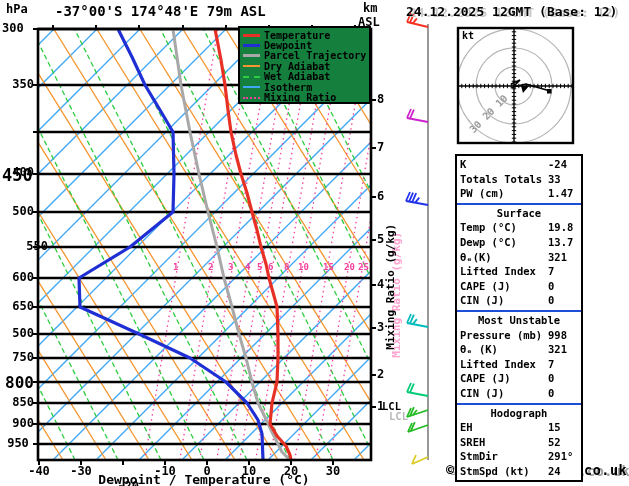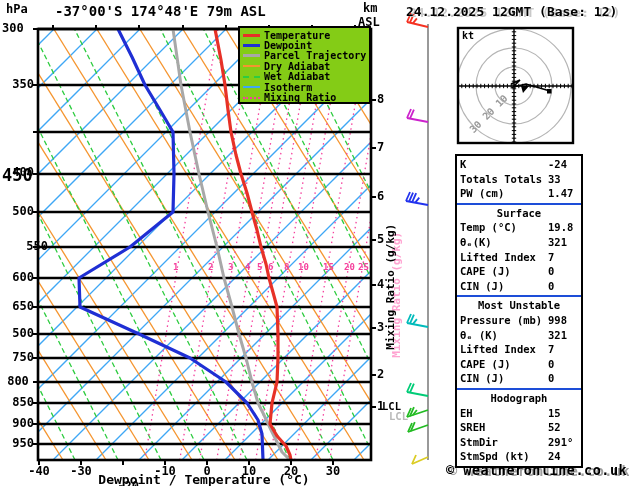--- a/index.html
+++ b/index.html
@@ -1,21 +1,21 @@
 <!DOCTYPE html>
 <html><head>
 <meta charset="utf-8">
 <style>
   html,body{margin:0;padding:0;background:#fff}
   #canvas{position:relative;width:629px;height:486px;background:#fff;overflow:hidden;
           font-family:"DejaVu Sans Mono","Liberation Mono",monospace;padding-left:17px;}
   #chart{position:absolute;left:0;top:0;z-index:1}
   .lbl{position:absolute;font-weight:bold;color:#000;white-space:pre;line-height:1.05;z-index:2}
   .vert{transform:rotate(-90deg)}
-  #legend{position:absolute;left:238px;top:26px;width:133px;height:78px;background:#84cc16;
+  #legend{position:absolute;left:238px;top:26px;width:133px;height:78px;background:#15803d;
           border:2px solid #000;box-sizing:border-box;padding:2px 0 0 3px;z-index:3}
   .lrow{display:flex;align-items:center;height:10.4px}
   .lsw{width:17px;height:0;margin-right:4px;flex:none}
   .ltx{font-size:10px;font-weight:bold;white-space:nowrap}
   #datatable{position:absolute;left:455px;top:154px;width:128px;background:#fff;
              border:2px solid #000;box-sizing:border-box;z-index:3;font-weight:bold}
   .tsec{padding:1px 3px 2px 3px}
   .tsec + .tsec{border-top:2px solid #1d4ed8}
   .trow{position:relative;font-size:10.5px;height:14.6px;line-height:14.6px;white-space:nowrap}
   .tv{position:absolute;left:88px;top:0}
@@ -330,20 +330,21 @@
 
   <div id="datatable">
       <div class="tsec">
         <div class="trow"><span>K</span><span class="tv">-24</span></div>
         <div class="trow"><span>Totals Totals</span><span class="tv">33</span></div>
         <div class="trow"><span>PW (cm)</span><span class="tv">1.47</span></div>
       </div>
       <div class="tsec">
         <div class="thead">Surface</div>
         <div class="trow"><span>Temp (°C)</span><span class="tv">19.8</span></div>
+        <div class="trow"><span>Dewp (°C)</span><span class="tv">13.7</span></div>
         <div class="trow"><span>θₑ(K)</span><span class="tv">321</span></div>
         <div class="trow"><span>Lifted Index</span><span class="tv">7</span></div>
         <div class="trow"><span>CAPE (J)</span><span class="tv">0</span></div>
         <div class="trow"><span>CIN (J)</span><span class="tv">0</span></div>
       </div>
       <div class="tsec">
         <div class="thead">Most Unstable</div>
         <div class="trow"><span>Pressure (mb)</span><span class="tv">998</span></div>
         <div class="trow"><span>θₑ (K)</span><span class="tv">321</span></div>
         <div class="trow"><span>Lifted Index</span><span class="tv">7</span></div>
@@ -363,24 +364,24 @@
 <div class="lbl" style="left: 2px; top: 22px; width: 32px; text-align: left; font-size: 12px;">300</div>
     <div class="lbl" style="left: 2px; top: 78px; width: 32px; text-align: right; font-size: 12px;">350</div>
     <div class="lbl" style="left: 2px; top: 125px; width: 32px; text-align: right; font-size: 12px; margin-top: 41px;">400</div>
     <div class="lbl" style="left: 2px; top: 167px; width: 32px; font-size: 17px;">450</div>
     <div class="lbl" style="left: 2px; top: 205px; width: 32px; text-align: right; font-size: 12px;">500</div>
     <div class="lbl" style="left: 16px; top: 240px; width: 32px; text-align: right; font-size: 12px;">550</div>
     <div class="lbl" style="left: 2px; top: 271px; width: 32px; text-align: right; font-size: 12px;">600</div>
     <div class="lbl" style="left: 2px; top: 300px; width: 32px; text-align: right; font-size: 12px;">650</div>
     <div class="lbl" style="left: 2px; top: 327px; width: 32px; text-align: right; font-size: 12px;">500</div>
     <div class="lbl" style="left: 2px; top: 351px; width: 32px; text-align: right; font-size: 12px;">750</div>
-    <div class="lbl" style="left: 2px; top: 375px; width: 32px; text-align: center; font-size: 12px;">800</div>
+    <div class="lbl" style="left: 2px; top: 375px; width: 32px; text-align: right; font-size: 16px;">800</div>
     <div class="lbl" style="left: 2px; top: 396px; width: 32px; text-align: right; font-size: 12px;">850</div>
     <div class="lbl" style="left: 2px; top: 417px; width: 32px; text-align: right; font-size: 12px;">900</div>
-    <div class="lbl" style="left: 2px; top: 437px; width: 32px; text-align: right; font-size: 12px;">950</div>
+    <div class="lbl" style="left: 2px; top: 437px; width: 32px; text-align: center; font-size: 12px;">950</div>
     <div class="lbl" style="left: 377px; top: 93px; font-size: 12px;">8</div>
     <div class="lbl" style="left: 377px; top: 141px; font-size: 12px;">7</div>
     <div class="lbl" style="left: 377px; top: 190px; font-size: 12px;">6</div>
     <div class="lbl" style="left: 377px; top: 233px; font-size: 12px;">5</div>
     <div class="lbl" style="left: 377px; top: 278px; font-size: 12px;">4</div>
     <div class="lbl" style="left: 377px; top: 321px; font-size: 12px;">3</div>
     <div class="lbl" style="left: 377px; top: 368px; font-size: 12px;">2</div>
     <div class="lbl" style="left: 377px; top: 400px; font-size: 12px;">1</div>
     <div class="lbl" style="left: 23px; top: 465px; width: 32px; text-align: center; font-size: 12px;">-40</div>
     <div class="lbl" style="left: 65px; top: 465px; width: 32px; text-align: center; font-size: 12px;">-30</div>

